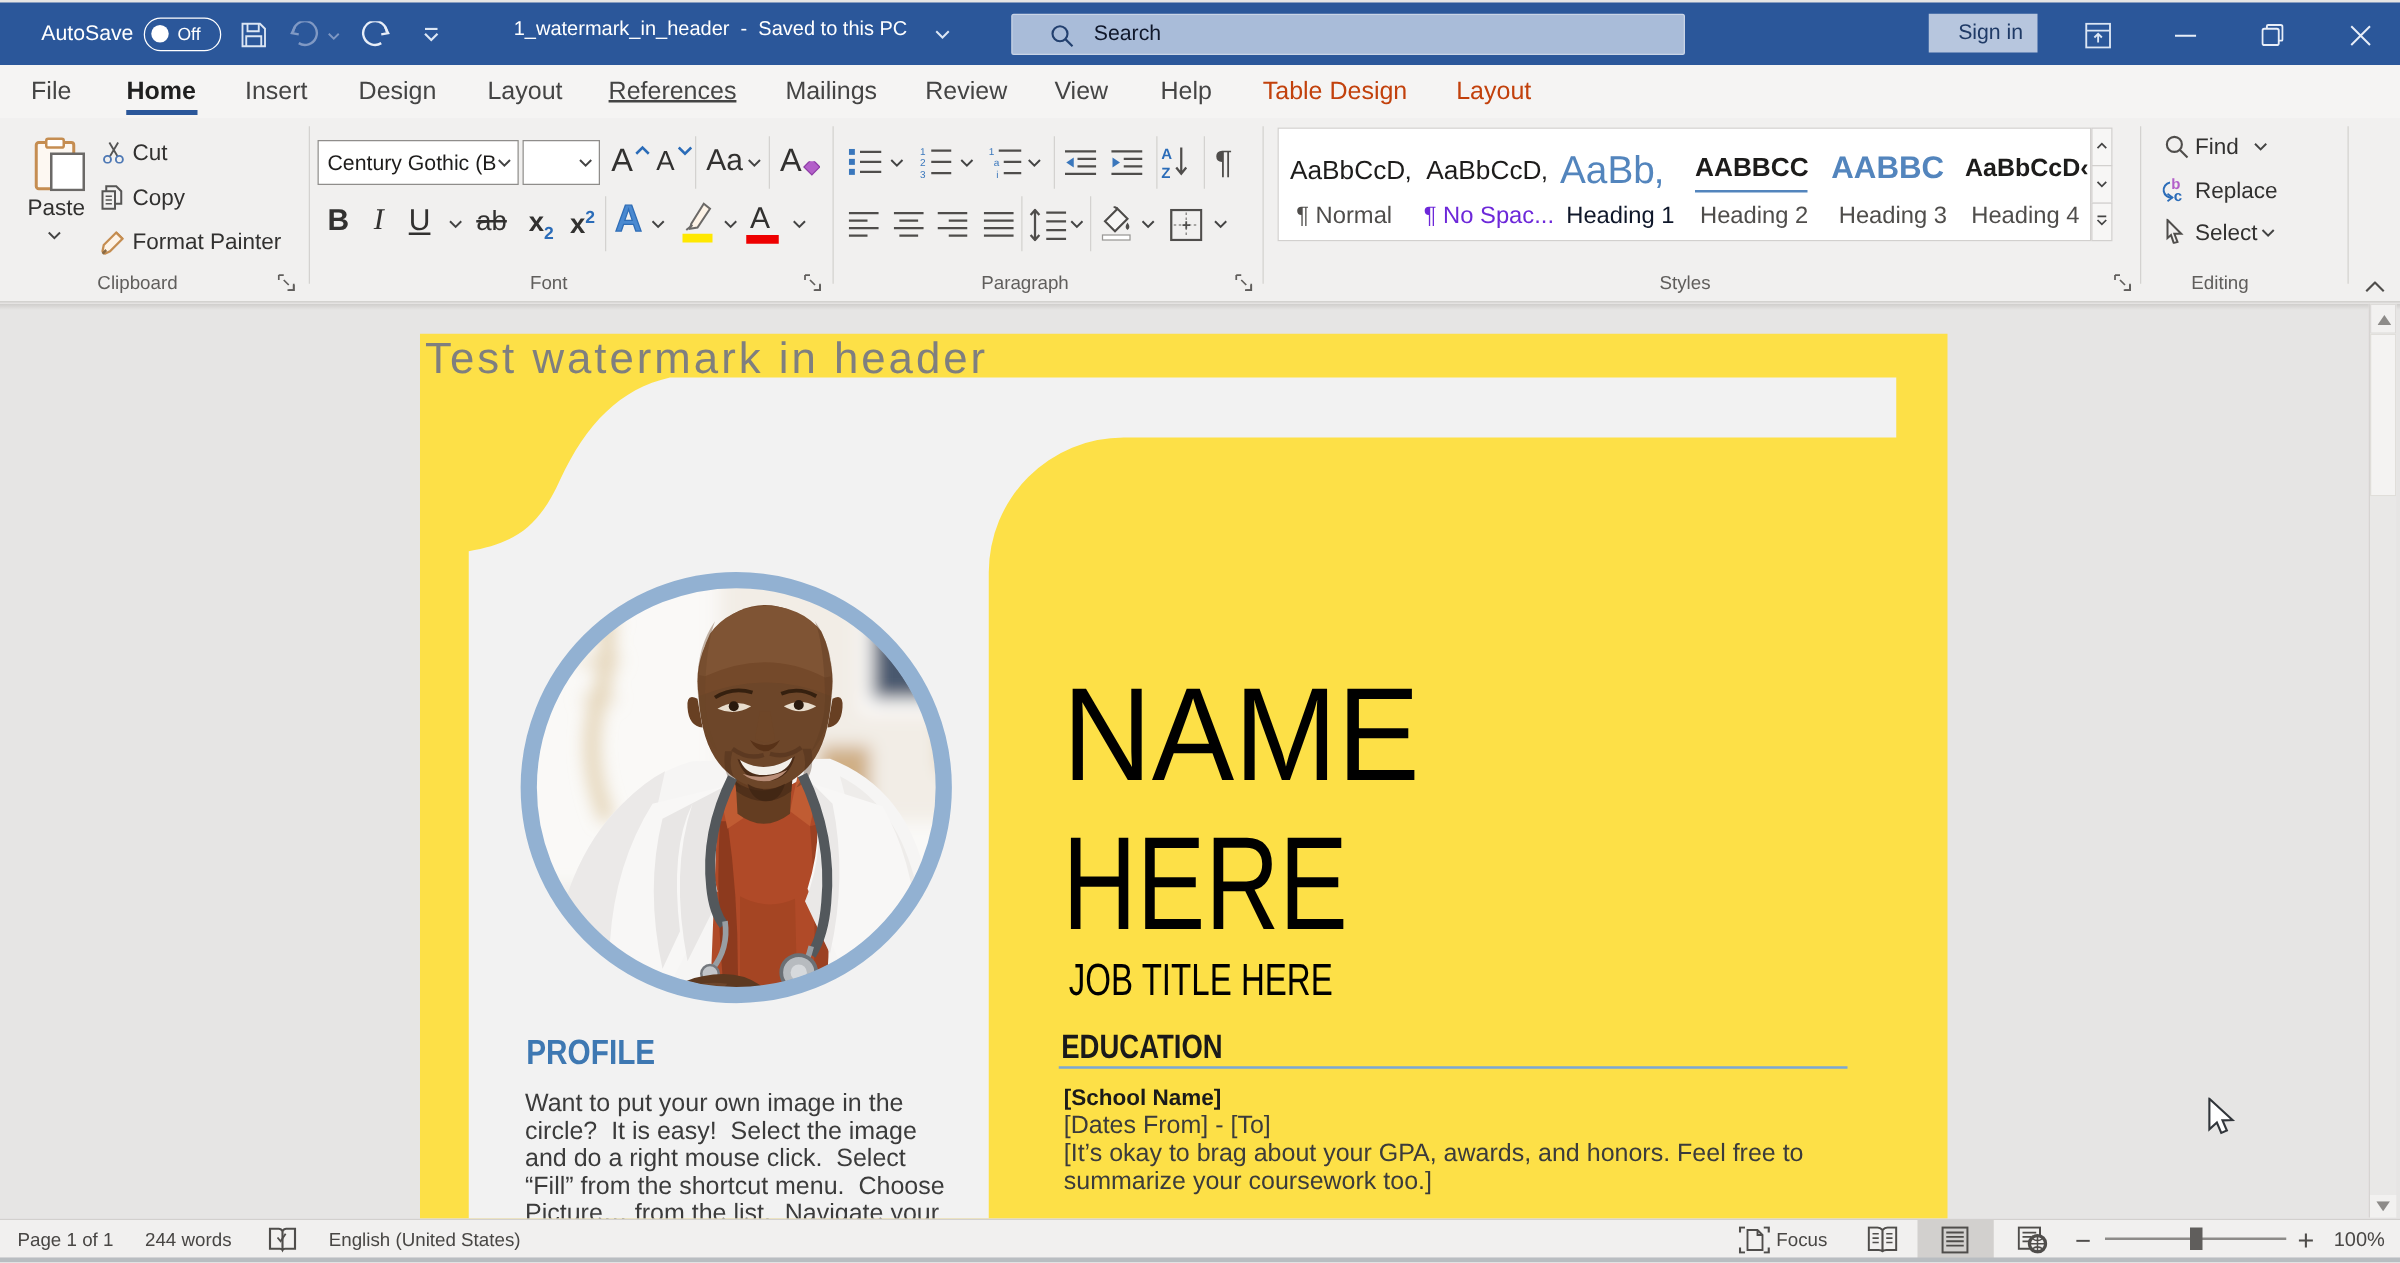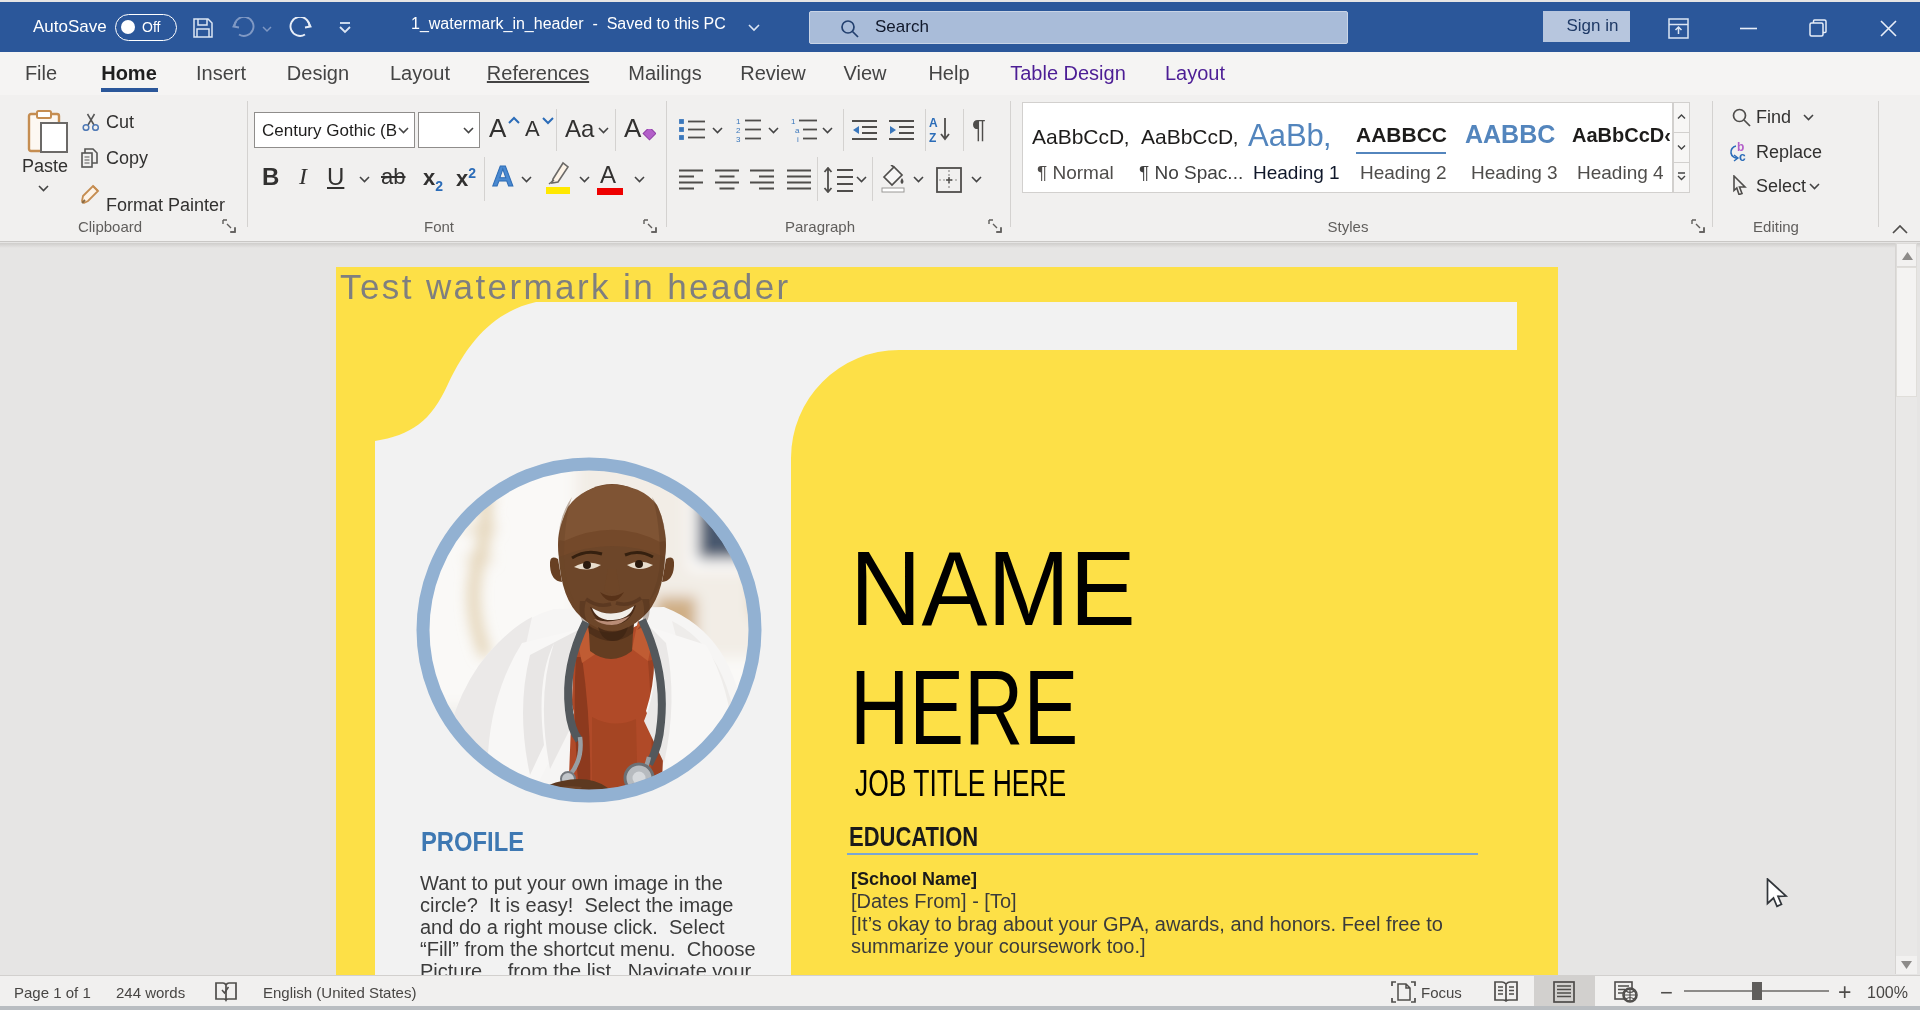--- a/index.html
+++ b/index.html
@@ -9,21 +9,21 @@
 .abs { position:absolute; }
 
 
 #titlebar { position:absolute; left:0; top:2px; width:1920px; height:52px; background:#2b579a; color:#fff;text-decoration:underline; }
 #titlebar .t { position:absolute; font-size:16px; color:#fff; white-space:nowrap; }
 
 
 #tabrow { position:absolute; left:0; top:52px; width:1920px; height:43px; background:#f5f4f3; }
 .tab { position:absolute; top:0; height:43px; line-height:43px; font-size:20px; color:#444; text-align:center; }
 .tab.active { color:#1f1f1f; font-weight:bold; }
-.tab.ctx { color:#4c1d95; }
+.tab.ctx { color:#c2410c; }
 #hometab-underline { position:absolute; left:101px; top:36px; width:57px; height:4px; background:#2b579a; }
 
 
 #ribbon { position:absolute; left:0; top:95px; width:1920px; height:147px; background:#f1f0ef; border-bottom:1px solid #c9c7c5; }
 .vsep { position:absolute; top:6px; height:126px; width:1px; background:#d4d2d0; }
 .grplabel { position:absolute; top:123px; height:20px; font-size:15px; color:#605e5c; text-align:center; white-space:nowrap; }
 .launcher { position:absolute; top:124px; width:14px; height:14px; }
 .ribtext { position:absolute; font-size:18px; color:#323130; white-space:nowrap; }
 
 
@@ -146,21 +146,21 @@
       <rect x="2" y="5" width="10" height="14" stroke="#565554"></rect>
       <path d="M4.5 9 h5 M4.5 12 h5 M4.5 15 h5" stroke-width="1.2" stroke="#565554"></path>
     </svg>
     <div class="ribtext" style="left:106px; top:53px;">Copy</div>
 
     <svg class="abs" style="left:80px; top:88px;" width="22" height="22" viewBox="0 0 22 22" fill="none">
       <path d="M3 13 L13 3 l5 5 L8 18 l-4 2 l-2 -2 z" stroke="#c58d51" stroke-width="1.8" fill="#fdf3e7"></path>
       <path d="M13 3 l5 5" stroke="#c58d51" stroke-width="1.8"></path>
       <path d="M2 20 l3 -3" stroke="#8a6a43" stroke-width="2"></path>
     </svg>
-    <div class="ribtext" style="left:106px; top:88px;margin-top:12px;">Format Painter</div>
+    <div class="ribtext" style="left:106px; top:88px;">Format Painter</div>
     <div class="grplabel" style="left:60px; width:100px;">Clipboard</div>
     <svg class="launcher" style="left:222px;" width="14" height="14" viewBox="0 0 14 14" fill="none" stroke="#605e5c" stroke-width="1.4">
       <path d="M1 1 h4 M1 1 v4 M5 5 l4 4 M13 13 h-5 M13 13 v-5 M13 8 v5 h-5"></path>
       <path d="M9 13 h4 v-4"></path>
     </svg>
     <div class="vsep" style="left:247px;"></div>
 
     <div class="abs" style="left:254px; top:17px; width:161px; height:36px; background:#fff; border:1px solid #8f8d8b;">
       <div class="abs" style="left:7px; top:8px; font-size:17px; color:#1d1c1b; white-space:nowrap;">Century Gothic (B</div>
       <svg class="abs" style="left:143px; top:14px;" width="11" height="7" viewBox="0 0 11 7" fill="none" stroke="#444" stroke-width="1.6">
@@ -328,21 +328,21 @@
     <svg class="launcher" style="left:988px;" width="14" height="14" viewBox="0 0 14 14" fill="none" stroke="#605e5c" stroke-width="1.4">
       <path d="M1 1 h4 M1 1 v4 M5 5 l4 4 M13 8 v5 h-5"></path>
         <path d="M9 13 h4 v-4"></path>
     </svg>
     <div class="vsep" style="left:1010px;"></div>
 
     <div class="abs" style="left:1022px; top:7px; width:651px; height:91px; background:#fff; border:1px solid #d2d0ce;"></div>
     <div class="abs" style="left:1032px; top:30px; font-size:21px; color:#1d1c1b;">AaBbCcD‚</div>
     <div class="abs" style="left:1037px; top:67px; font-size:19px; color:#4f4d4b;">¶ Normal</div>
     <div class="abs" style="left:1141px; top:30px; font-size:21px; color:#1d1c1b;">AaBbCcD‚</div>
-    <div class="abs" style="left:1139px; top:67px; font-size:19px; color:#404040;">¶ No Spac...</div>
+    <div class="abs" style="left:1139px; top:67px; font-size:19px; color:#6d28d9;">¶ No Spac...</div>
     <div class="abs" style="left:1248px; top:23px; font-size:31px; color:#5385bd;">AaBb‚</div>
     <div class="abs" style="left:1253px; top:67px; font-size:19px; color:#0f172a;">Heading 1</div>
     <div class="abs" style="left:1356px; top:28px; font-size:21px; font-weight:bold; color:#1d1c1b;">AABBCC</div>
     <div class="abs" style="left:1356px; top:57px; width:90px; height:2px; background:#5385bd;"></div>
     <div class="abs" style="left:1360px; top:67px; font-size:19px; color:#4f4d4b;">Heading 2</div>
     <div class="abs" style="left:1465px; top:25px; font-size:25px; font-weight:bold; color:#5385bd;">AABBC</div>
     <div class="abs" style="left:1471px; top:67px; font-size:19px; color:#4f4d4b;">Heading 3</div>
     <div class="abs" style="left:1572px; top:29px; font-size:20px; font-weight:bold; color:#1d1c1b;">AaBbCcD‹</div>
     <div class="abs" style="left:1577px; top:67px; font-size:19px; color:#4f4d4b;">Heading 4</div>
 

